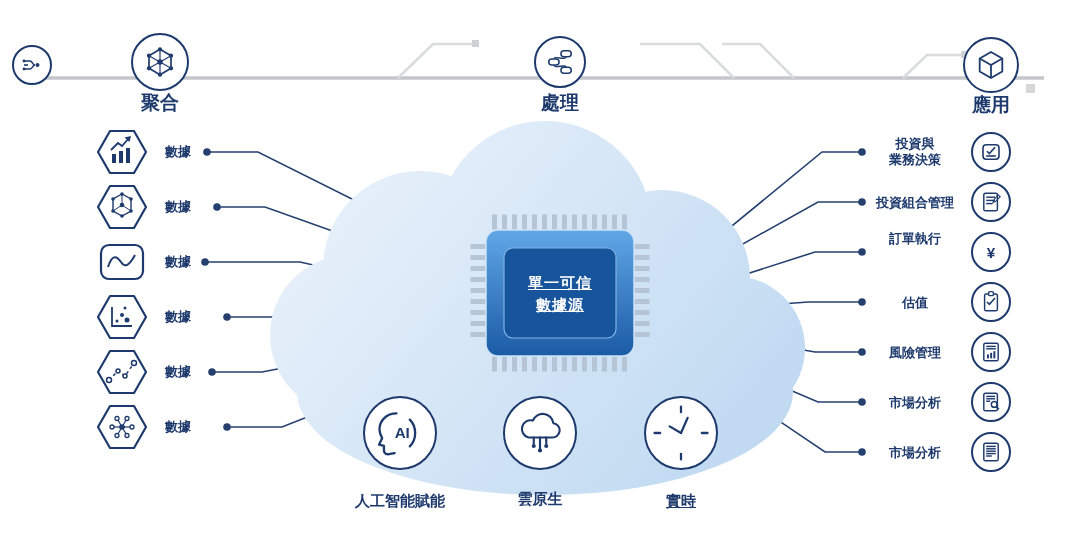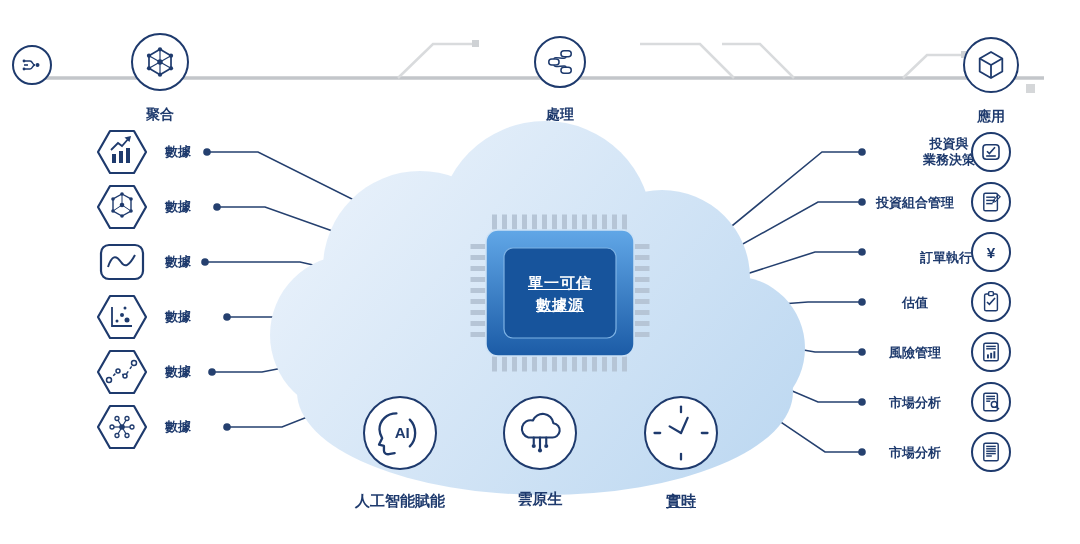--- a/index.html
+++ b/index.html
@@ -4,21 +4,21 @@
 <style>
   html,body{margin:0;padding:0;background:#ffffff;}
   body{width:1080px;height:544px;position:relative;overflow:hidden;
        font-family:"Liberation Sans","DejaVu Sans",sans-serif;}
   .abs{position:absolute;}
   .layer0{z-index:0;} .layer1{z-index:1;} .layer2{z-index:2;} .layer3{z-index:3;text-decoration:underline;}
   .circle-icon{border:2.5px solid #1e3a6d;border-radius:50%;background:#fff;
        box-sizing:border-box;display:flex;align-items:center;justify-content:center;}
   .circle-icon.thin{border-width:2.2px;}
   .lbl{color:#1e3a6d;font-weight:bold;text-align:center;line-height:1.25;}
-  .stage-lbl{font-size:14px;margin-top:15px;}
+  .stage-lbl{font-size:19px;}
   .src-lbl{font-size:13px;}
   .out-lbl{font-size:13px;white-space:pre-line;}
   .cap-lbl{font-size:15px;}
   .chip-title{color:#ffffff;font-weight:bold;font-size:15px;text-align:center;
        line-height:1.45;white-space:pre-line;letter-spacing:1px;}
   svg{display:block;}
 </style>
 </head>
 <body>
 
@@ -276,42 +276,42 @@
     <line x1="37" y1="9" x2="37" y2="15"></line>
       <line x1="65" y1="37" x2="59" y2="37"></line>
     <line x1="37" y1="65" x2="37" y2="59"></line>
       <line x1="9" y1="37" x2="15" y2="37"></line>
     <line x1="37" y1="37" x2="44" y2="21"></line>
     <line x1="37" y1="37" x2="25" y2="30"></line>
   </svg>
 </div>
 <div class="abs layer2 lbl cap-lbl" style="left:641px;top:492px;width:80px;text-decoration:underline;">實時</div>
 
-<div class="abs layer2 lbl out-lbl" style="left:900px;top:136px;width:98px;text-align:center;">投資與
+<div class="abs layer2 lbl out-lbl" style="left:866px;top:136px;width:98px;text-align:center;">投資與
 業務決策</div>
 <div class="abs layer2 circle-icon thin" style="left:971px;top:132px;width:40px;height:40px;">
   <svg width="32" height="32" viewBox="0 0 40 40" fill="none" stroke="#1e3a6d" stroke-width="2">
     <rect x="10" y="11" width="20" height="18" rx="4"></rect>
     <polyline points="15,19 18,22 25,14"></polyline>
     <line x1="14" y1="25" x2="26" y2="25"></line>
   </svg>
 </div>
 
 <div class="abs layer2 lbl out-lbl" style="left:866px;top:195px;width:98px;">投資組合管理</div>
 <div class="abs layer2 circle-icon thin" style="left:971px;top:182px;width:40px;height:40px;">
   <svg width="32" height="32" viewBox="0 0 40 40" fill="none" stroke="#1e3a6d" stroke-width="1.8">
     <rect x="11" y="9" width="17" height="22" rx="2"></rect>
     <line x1="14" y1="14" x2="25" y2="14"></line>
       <line x1="14" y1="18" x2="25" y2="18"></line>
     <line x1="14" y1="22" x2="22" y2="22"></line>
     <path d="M29 11 L31.5 13.5 L25.5 19.5 L22.5 20.5 L23.5 17.5 Z" stroke-width="1.4"></path>
   </svg>
 </div>
 
-<div class="abs layer2 lbl out-lbl" style="left:866px;top:250px;width:98px;margin-left:31px;">訂單執行</div>
+<div class="abs layer2 lbl out-lbl" style="left:866px;top:231px;width:98px;">訂單執行</div>
 <div class="abs layer2 circle-icon thin" style="left:971px;top:232px;width:40px;height:40px;">
   <svg width="32" height="32" viewBox="0 0 40 40">
     <text x="20" y="27" text-anchor="middle" font-size="19" font-weight="bold" fill="#1e3a6d" font-family="Liberation Sans, DejaVu Sans, sans-serif">¥</text>
   </svg>
 </div>
 
 <div class="abs layer2 lbl out-lbl" style="left:866px;top:295px;width:98px;">估值</div>
 <div class="abs layer2 circle-icon thin" style="left:971px;top:282px;width:40px;height:40px;">
   <svg width="32" height="32" viewBox="0 0 40 40" fill="none" stroke="#1e3a6d" stroke-width="1.8">
     <rect x="12" y="10" width="16" height="21" rx="2"></rect>

